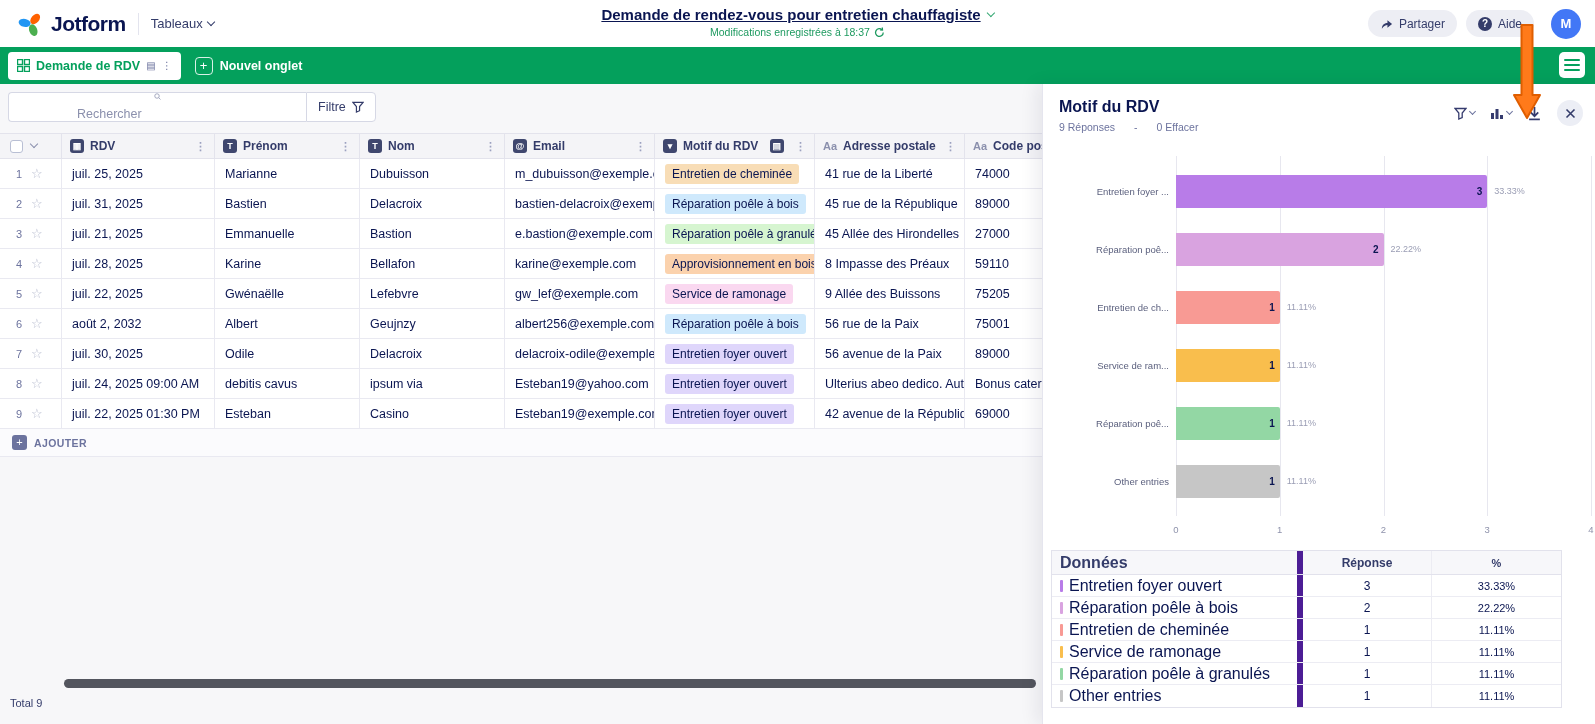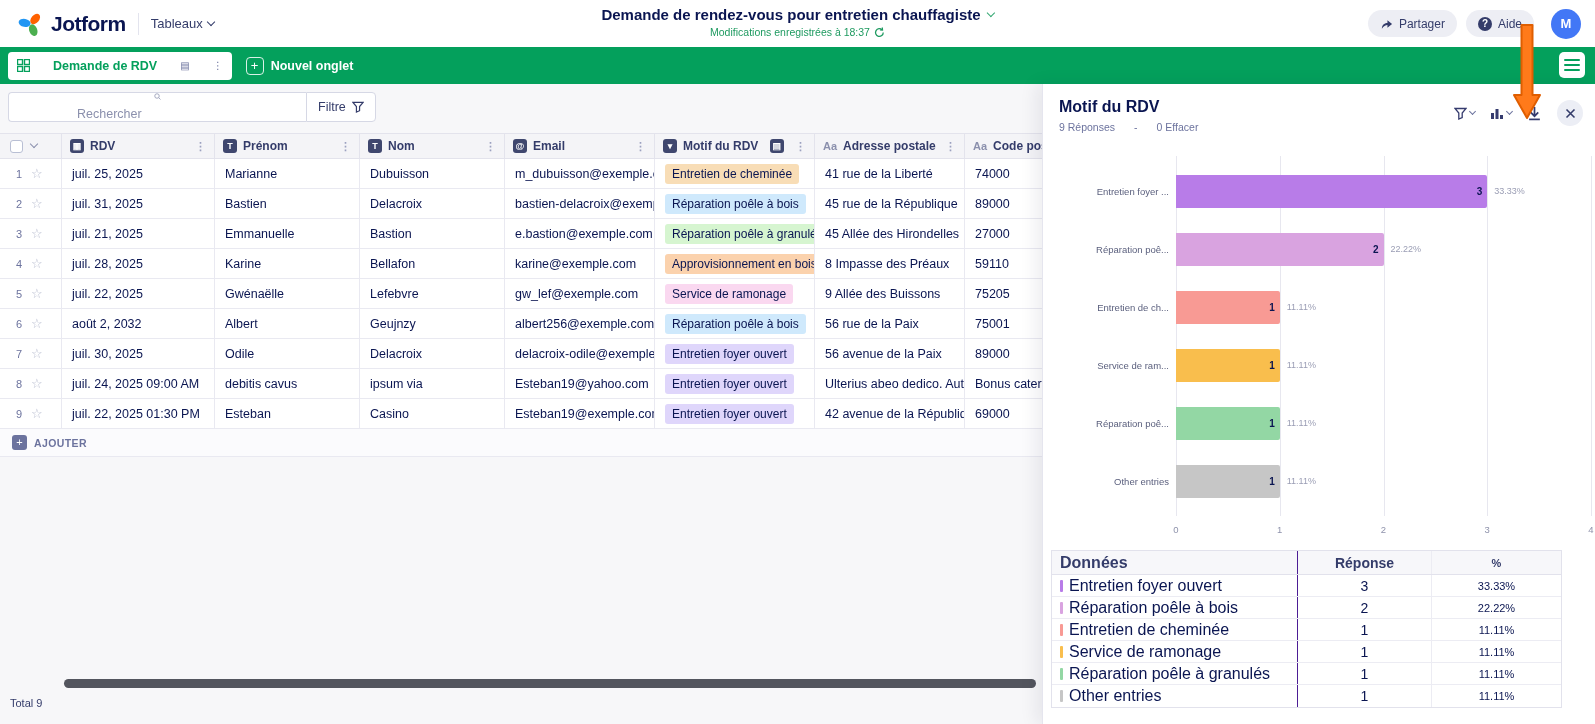--- a/index.html
+++ b/index.html
@@ -10,31 +10,31 @@
   
   .top-header { position:absolute; top:0; left:0; width:100%; height:47px; background:#fff; display:flex; align-items:center; justify-content:space-between; padding:0 14px 0 18px; z-index:5; }
   .hdr-left { display:flex; align-items:center; gap:12px; }
   .logo-wrap { display:flex; align-items:center; gap:7px; }
   .logo-text { font-size:21px; font-weight:800; letter-spacing:-0.5px; color:var(--navy,#0A1551); }
   .hdr-divider { width:1px; height:22px; background:#E3E4EE; }
   .workspace { display:flex; align-items:center; gap:5px; font-size:13px; color:#343C6A; cursor:pointer; }
   .chev { display:inline-block; width:6px; height:6px; border-right:1.6px solid currentColor; border-bottom:1.6px solid currentColor; transform:rotate(45deg); position:relative; top:-2px; }
   .hdr-center { position:absolute; left:50%; top:6px; transform:translateX(-50%); text-align:center; }
   .title-row { display:flex; align-items:center; gap:7px; justify-content:center; }
-  .page-title { font-size:15px; font-weight:bold; color:var(--navy,#0A1551); }
+  .page-title { font-size:15px; font-weight:bold; color:var(--navy,#0A1551);text-decoration:underline; }
   .title-chev { color:#35A873; }
   .saved-status { margin-top:3px; font-size:10.5px; color:#1E9A60; display:flex; align-items:center; gap:4px; justify-content:center; }
   .hdr-right { display:flex; align-items:center; gap:9px; }
   .pill-btn { height:27px; background:#EDEEF4; border:none; border-radius:14px; display:flex; align-items:center; gap:6px; padding:0 12px; font-size:12px; color:#343C6A; font-family:inherit; cursor:pointer; }
   .avatar { width:30px; height:30px; border-radius:50%; background:var(--avatar,#4277F6); color:#fff; font-size:13px; font-weight:bold; display:flex; align-items:center; justify-content:center; margin-left:8px; cursor:pointer; }
   .q-circle { width:14px; height:14px; border-radius:50%; background:#343C6A; color:#fff; font-size:10px; font-weight:bold; display:flex; align-items:center; justify-content:center; }
 
   
   .tab-bar { position:absolute; top:47px; left:0; width:100%; height:37px; background:var(--green,#04A05C); display:flex; align-items:center; padding:0 8px; z-index:4; }
-  .active-tab { height:28px; background:#fff; border-radius:4px; display:flex; align-items:center; gap:23px; padding:0 9px; cursor:pointer; }
+  .active-tab { height:28px; background:#fff; border-radius:4px; display:flex; align-items:center; gap:6px; padding:0 9px; cursor:pointer; }
   .active-tab .tab-label { font-size:12.5px; font-weight:bold; color:var(--green,#04A05C); }
   .tab-mini-icon { font-size:10px; color:#6C739E; }
   .new-tab { display:flex; align-items:center; gap:7px; margin-left:14px; cursor:pointer; }
   .plus-box { width:18px; height:18px; border:1.5px solid rgba(255,255,255,.85); border-radius:4px; color:#fff; font-size:13px; line-height:15px; text-align:center; }
   .new-tab-label { color:#fff; font-size:12.5px; font-weight:bold; }
   .bar-right-icon { position:absolute; right:10px; top:5px; width:26px; height:26px; background:#fff; border-radius:5px; display:flex; flex-direction:column; justify-content:center; gap:3px; padding:0 5px; cursor:pointer; }
   .bar-right-icon i { display:block; height:2px; background:var(--green,#04A05C); border-radius:1px; }
 
   
   .toolbar { position:absolute; top:92px; left:8px; display:flex; z-index:2; }
@@ -93,21 +93,21 @@
   .bpct { margin-left:7px; font-size:9px; color:#9A9DB4; }
   .xaxis { position:absolute; left:84px; top:382px; width:415px; height:14px; }
   .tick { position:absolute; transform:translateX(-50%); font-size:9.5px; color:#8E92AB; }
 
   
   .ptable { position:absolute; left:8px; top:466px; width:511px; border:1px solid #E2E2EC; }
   .pt-head { display:flex; height:24px; background:#F7F7FA; border-bottom:1px solid #E2E2EC; align-items:center; }
   .pt-row { display:flex; height:22px; background:#fff; border-bottom:1px solid #ECECF3; align-items:center; }
   .pt-row:last-child { border-bottom:none; }
   .pt-c1 { flex:1; display:flex; align-items:center; gap:6px; padding-left:8px; font-size:16px; color:#0A1551; overflow:hidden; white-space:nowrap; }
-  .pt-c2 { width:134px; text-align:center; font-size:14px; color:#0A1551; border-left:1px solid #4c1d95; align-self:stretch; display:flex; align-items:center; justify-content:center; }
+  .pt-c2 { width:134px; text-align:center; font-size:12px; color:#0A1551; border-left:6px solid #4c1d95; align-self:stretch; display:flex; align-items:center; justify-content:center; }
   .pt-c3 { width:130px; text-align:center; font-size:11px; color:#0A1551; border-left:1px solid #ECECF3; align-self:stretch; display:flex; align-items:center; justify-content:center; }
   .pt-head .pt-c1, .pt-head .pt-c2, .pt-head .pt-c3 { font-weight:bold; color:#343C6A; }
   .swatch { width:3px; height:12px; border-radius:1px; }
 
   
   .arrow-overlay { position:absolute; left:1510px; top:22px; z-index:50; pointer-events:none; }
 </style>
 </head>
 <body>
 

